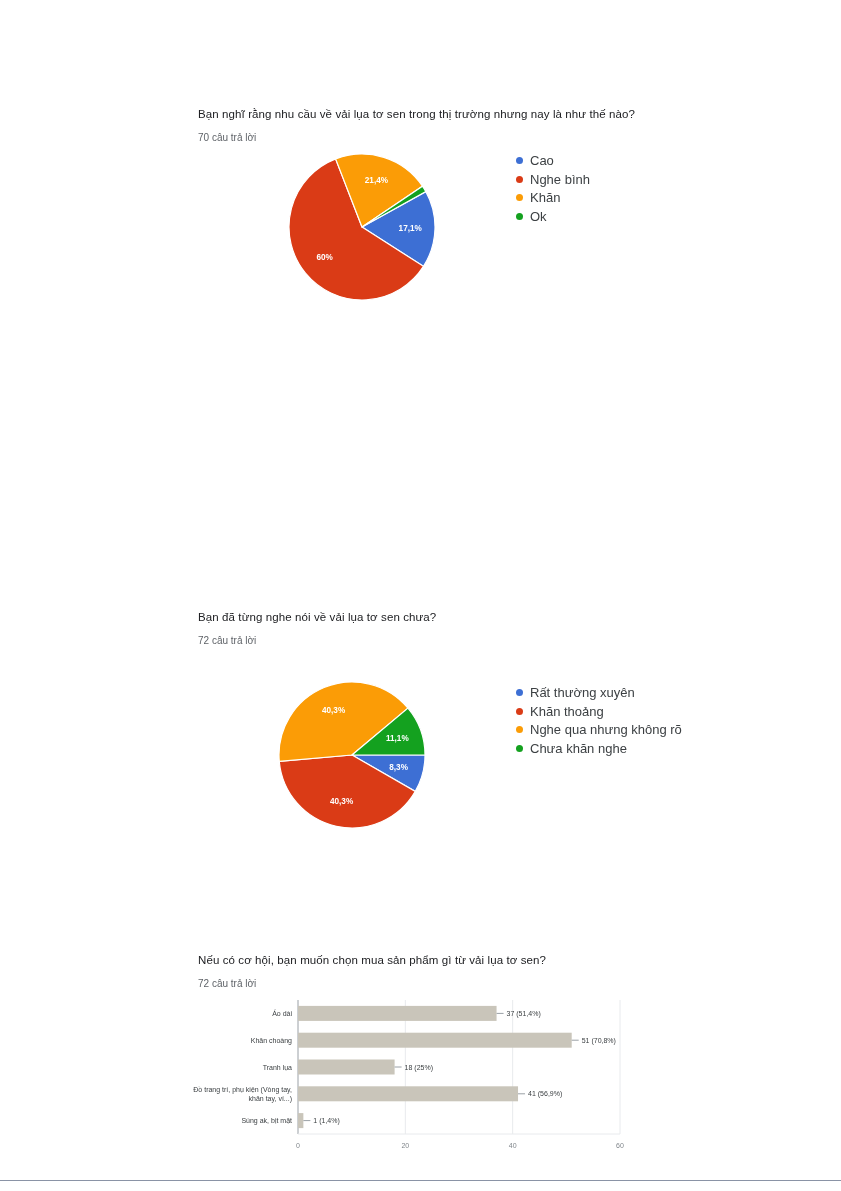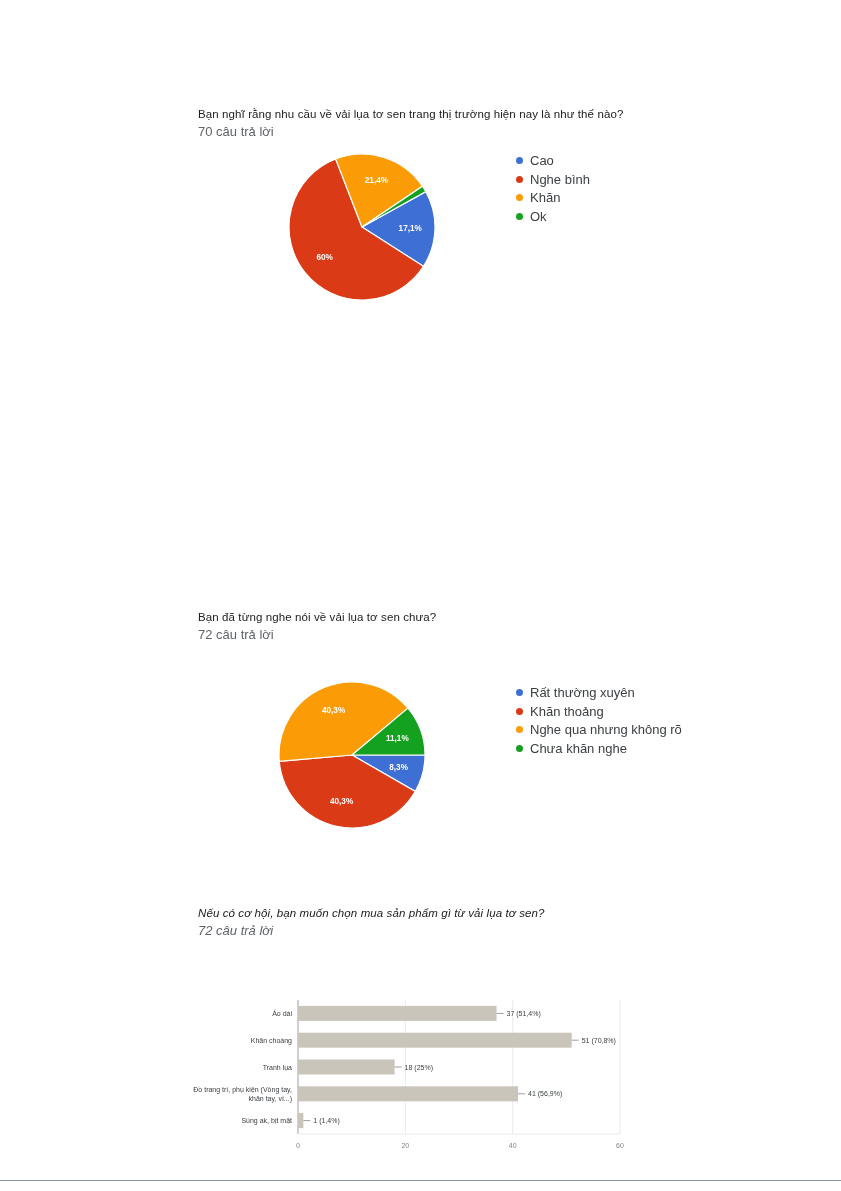--- a/index.html
+++ b/index.html
@@ -7,21 +7,21 @@
     width:841px;height:1191px;background:#ffffff;
     font-family:"Liberation Sans","DejaVu Sans",sans-serif;
     color:#202124;position:relative;overflow:hidden;
   }
   .block{position:absolute;}
   .q-title{
     font-size:11.5px;color:#202124;font-weight:400;
     letter-spacing:.1px;white-space:nowrap;
   }
   .q-sub{
-    font-size:13px;color:#5f6368;margin-top:4px;white-space:nowrap;
+    font-size:10px;color:#5f6368;margin-top:12px;white-space:nowrap;
   }
   .pie-wrap{position:absolute;}
   .legend{position:absolute;}
   .legend-row{display:flex;align-items:center;margin-bottom:5.5px;}
   .legend-dot{
     width:7px;height:7px;border-radius:50%;margin-right:7px;flex:none;
   }
   .legend-label{font-size:13px;color:#3c4043;white-space:nowrap;line-height:1;}
   .pie-svg{display:block;}
   .slice-label{
@@ -47,21 +47,21 @@
   .axis-line{stroke:#9aa0a6;stroke-width:1;}
   .leader{stroke:#9aa0a6;stroke-width:1;}
   .page-rule{
     position:absolute;left:0;width:841px;height:1px;background:#8a93a6;
   }
 </style>
 </head>
 <body>
 
 <div class="block" style="left:198px;top:108px;">
-  <div class="q-title">Bạn nghĩ rằng nhu cầu về vải lụa tơ sen trang thị trường hiện nay là như thế nào?</div>
+  <div class="q-title">Bạn nghĩ rằng nhu cầu về vải lụa tơ sen trong thị trường nhưng nay là như thế nào?</div>
   <div class="q-sub">70 câu trả lời</div>
 </div>
 
 <div class="pie-wrap" style="left:287px;top:152px;">
   <svg class="pie-svg" width="150" height="150" viewBox="0 0 150 150">
     <g id="pie1-slices">
         <path d="M 75 75 L 138.8472386211759 39.608897722017396 A 73 73 0 0 1 136.4841785994659 114.3534722985022 Z" fill="#3d6fd4" stroke="#ffffff" stroke-width="1.2"></path>
         <path d="M 75 75 L 136.4841785994659 114.3534722985022 A 73 73 0 1 1 48.64635837146905 6.922943858338286 Z" fill="#da3b16" stroke="#ffffff" stroke-width="1.2"></path>
         <path d="M 75 75 L 48.64635837146905 6.922943858338286 A 73 73 0 0 1 135.48763120093759 34.13135099248615 Z" fill="#fb9c06" stroke="#ffffff" stroke-width="1.2"></path>
         <path d="M 75 75 L 135.48763120093759 34.13135099248615 A 73 73 0 0 1 138.8472386211759 39.60889772201741 Z" fill="#14a11f" stroke="#ffffff" stroke-width="1.2"></path>
@@ -127,21 +127,21 @@
   <div class="legend-row">
     <span class="legend-dot" style="background:#fb9c06"></span>
     <span class="legend-label">Nghe qua nhưng không rõ</span>
   </div>
   <div class="legend-row">
     <span class="legend-dot" style="background:#14a11f"></span>
     <span class="legend-label">Chưa khăn nghe</span>
   </div>
 </div>
 
-<div class="block" style="left:198px;top:907px;font-style:italic;">
+<div class="block" style="left:198px;top:954px;">
   <div class="q-title">Nếu có cơ hội, bạn muốn chọn mua sản phẩm gì từ vải lụa tơ sen?</div>
   <div class="q-sub">72 câu trả lời</div>
 </div>
 
 <div class="bar-chart" style="left:190px;top:996px;">
   <svg class="bar-svg" width="440" height="160" viewBox="0 0 440 160">
     <g id="bar-grid">
         <line x1="108" x2="108" y1="4" y2="138" class="axis-line"></line>
         <line x1="215.33333333333331" x2="215.33333333333331" y1="4" y2="138" class="grid-line"></line>
         <line x1="322.66666666666663" x2="322.66666666666663" y1="4" y2="138" class="grid-line"></line>

